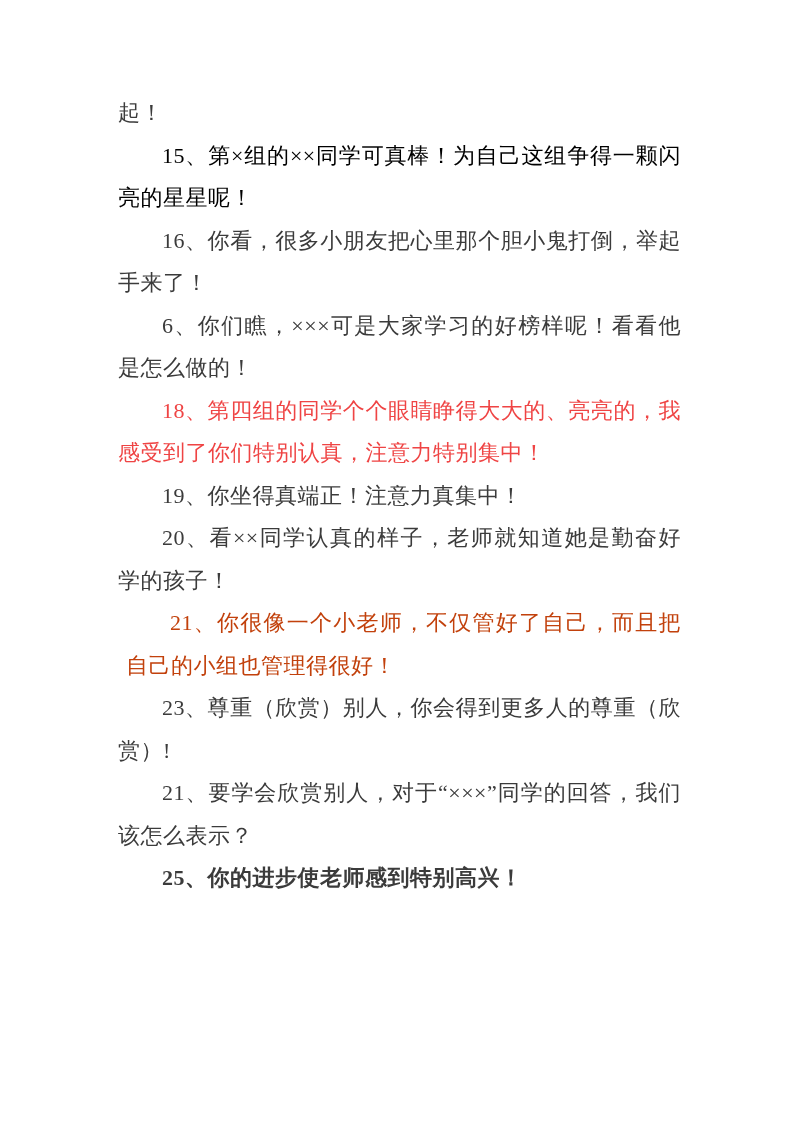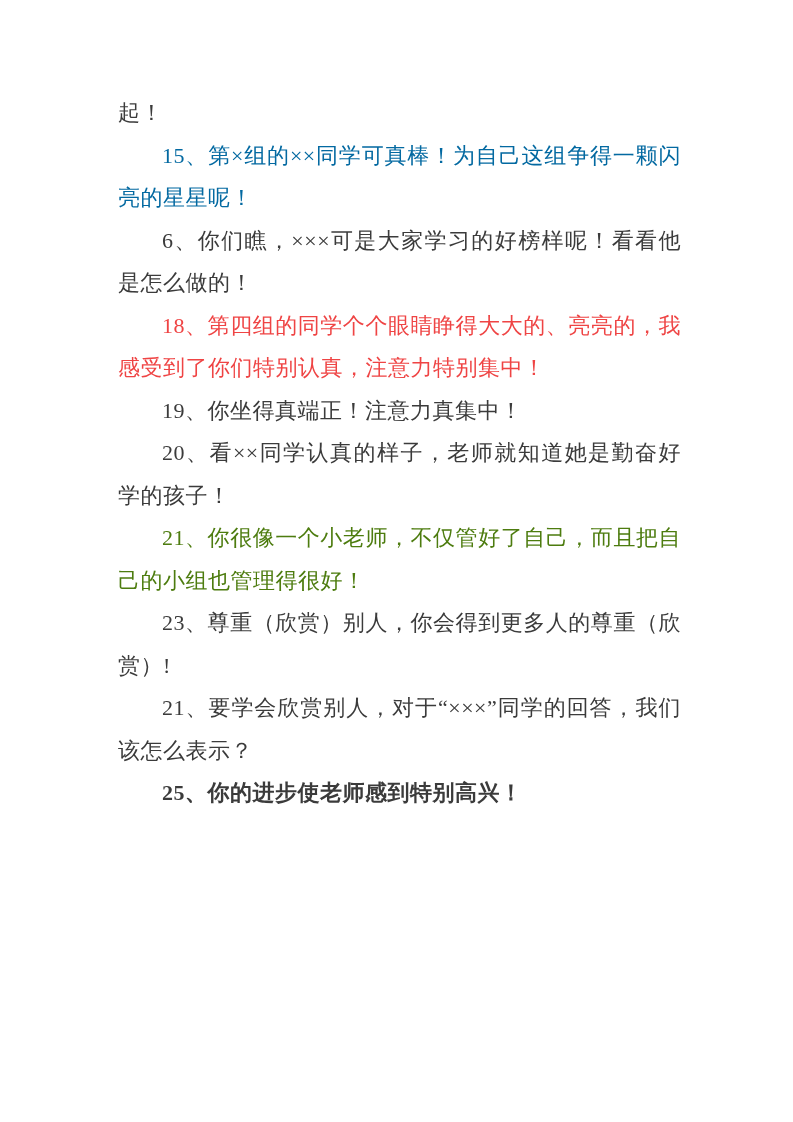--- a/index.html
+++ b/index.html
@@ -36,23 +36,24 @@
   .para.indent {
     text-indent: 2em;
   }
 </style>
 </head>
 <body>
 
 <div class="page" style="background: rgb(255, 255, 255);">
   <div class="doc-body" id="doc-body">
       <p class="para" style="color: rgb(59, 59, 59);">起！</p>
-      <p class="para indent" style="color: #0369a1;">15、第×组的××同学可真棒！为自己这组争得一颗闪亮的星星呢！</p>
+      <p class="para indent" style="color: #000000;">15、第×组的××同学可真棒！为自己这组争得一颗闪亮的星星呢！</p>
+      <p class="para indent" style="color: rgb(59, 59, 59);">16、你看，很多小朋友把心里那个胆小鬼打倒，举起手来了！</p>
       <p class="para indent" style="color: rgb(59, 59, 59);">6、你们瞧，×××可是大家学习的好榜样呢！看看他是怎么做的！</p>
       <p class="para indent" style="color: #ef4444;">18、第四组的同学个个眼睛睁得大大的、亮亮的，我感受到了你们特别认真，注意力特别集中！</p>
       <p class="para indent" style="color: rgb(59, 59, 59);">19、你坐得真端正！注意力真集中！</p>
       <p class="para indent" style="color: rgb(59, 59, 59);">20、看××同学认真的样子，老师就知道她是勤奋好学的孩子！</p>
-      <p class="para indent" style="color: #4d7c0f;">21、你很像一个小老师，不仅管好了自己，而且把自己的小组也管理得很好！</p>
+      <p class="para indent" style="color: #c2410c; margin-left: 8px;">21、你很像一个小老师，不仅管好了自己，而且把自己的小组也管理得很好！</p>
       <p class="para indent" style="color: rgb(59, 59, 59);">23、尊重（欣赏）别人，你会得到更多人的尊重（欣赏）!</p>
       <p class="para indent" style="color: rgb(59, 59, 59);">21、要学会欣赏别人，对于“×××”同学的回答，我们该怎么表示？</p>
       <p class="para indent" style="color: rgb(59, 59, 59); font-weight: bold;">25、你的进步使老师感到特别高兴！</p>
     </div>
 </div>
 
 </body></html>

